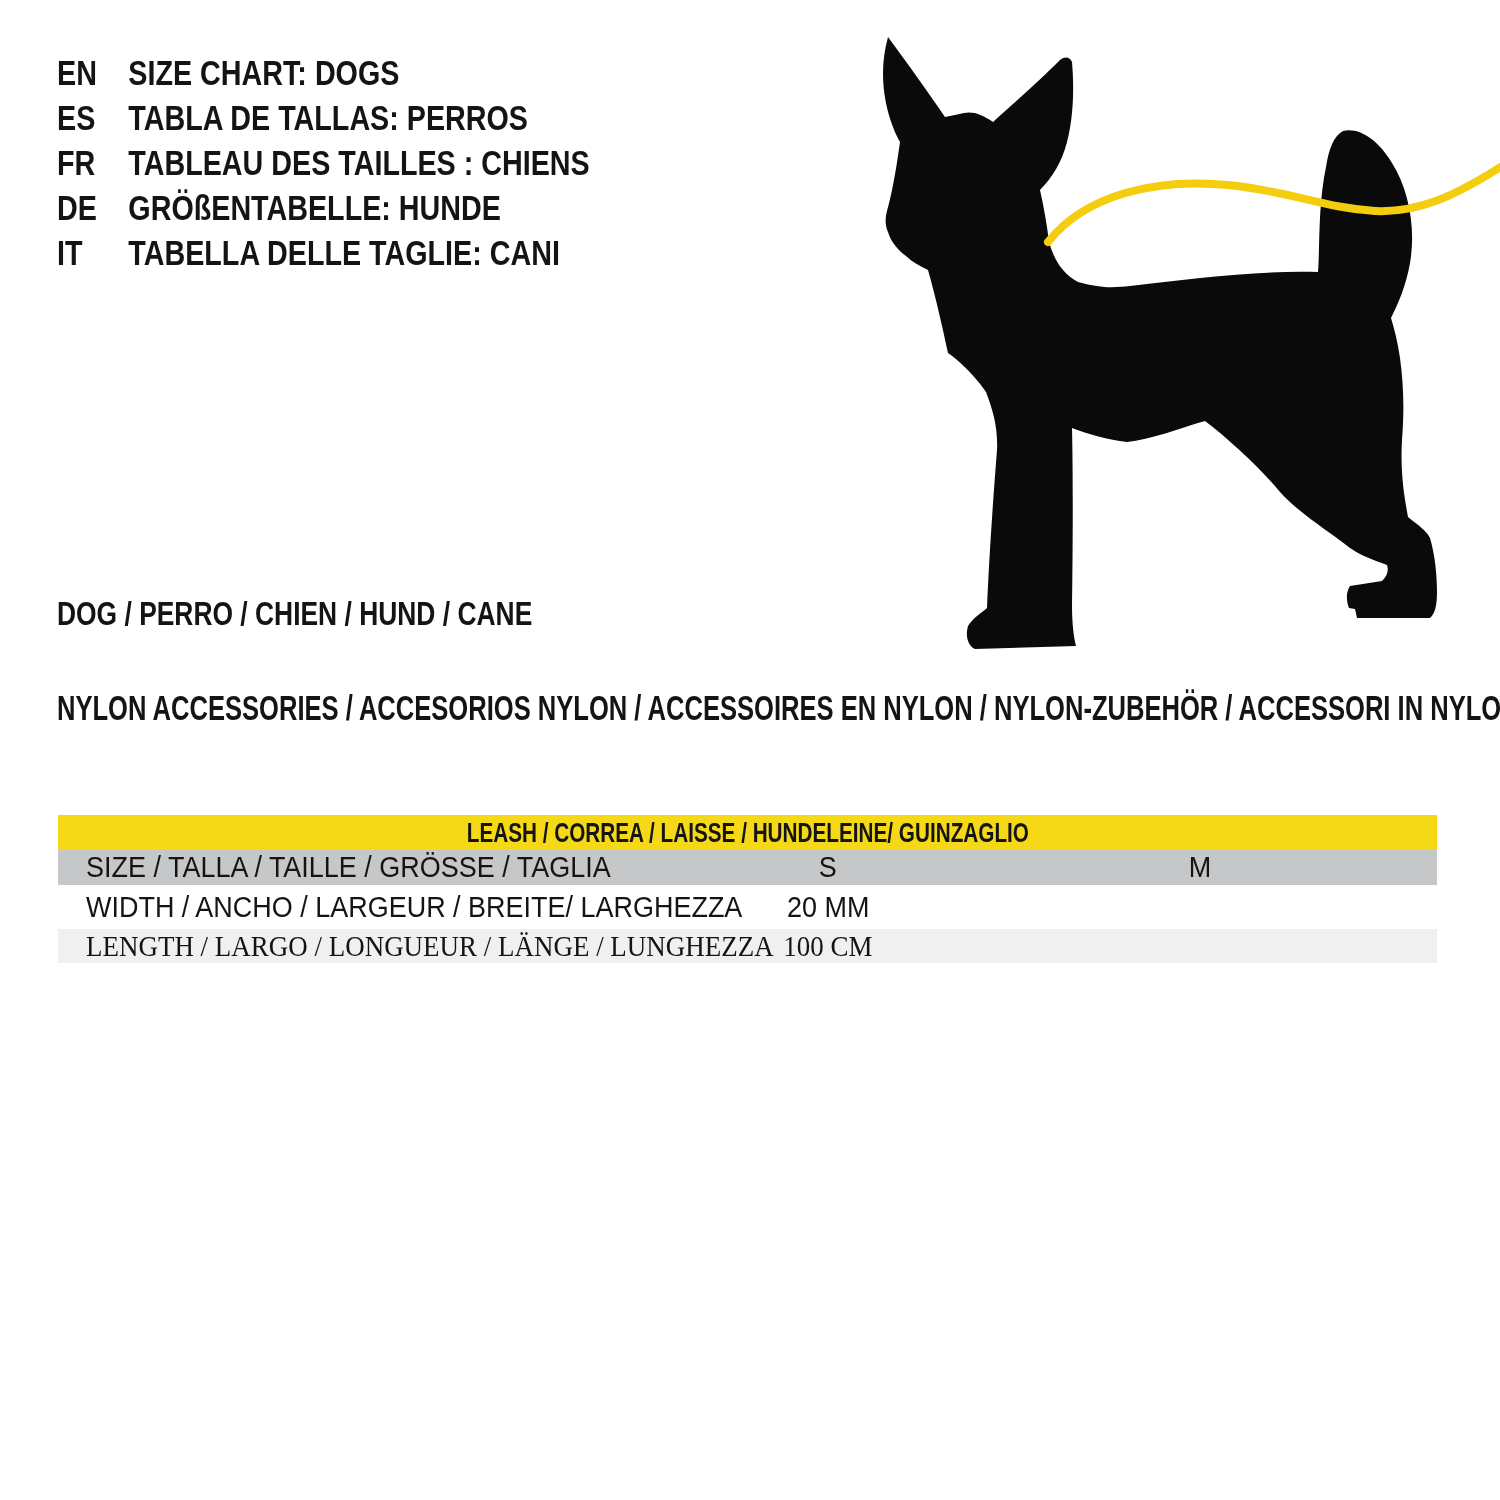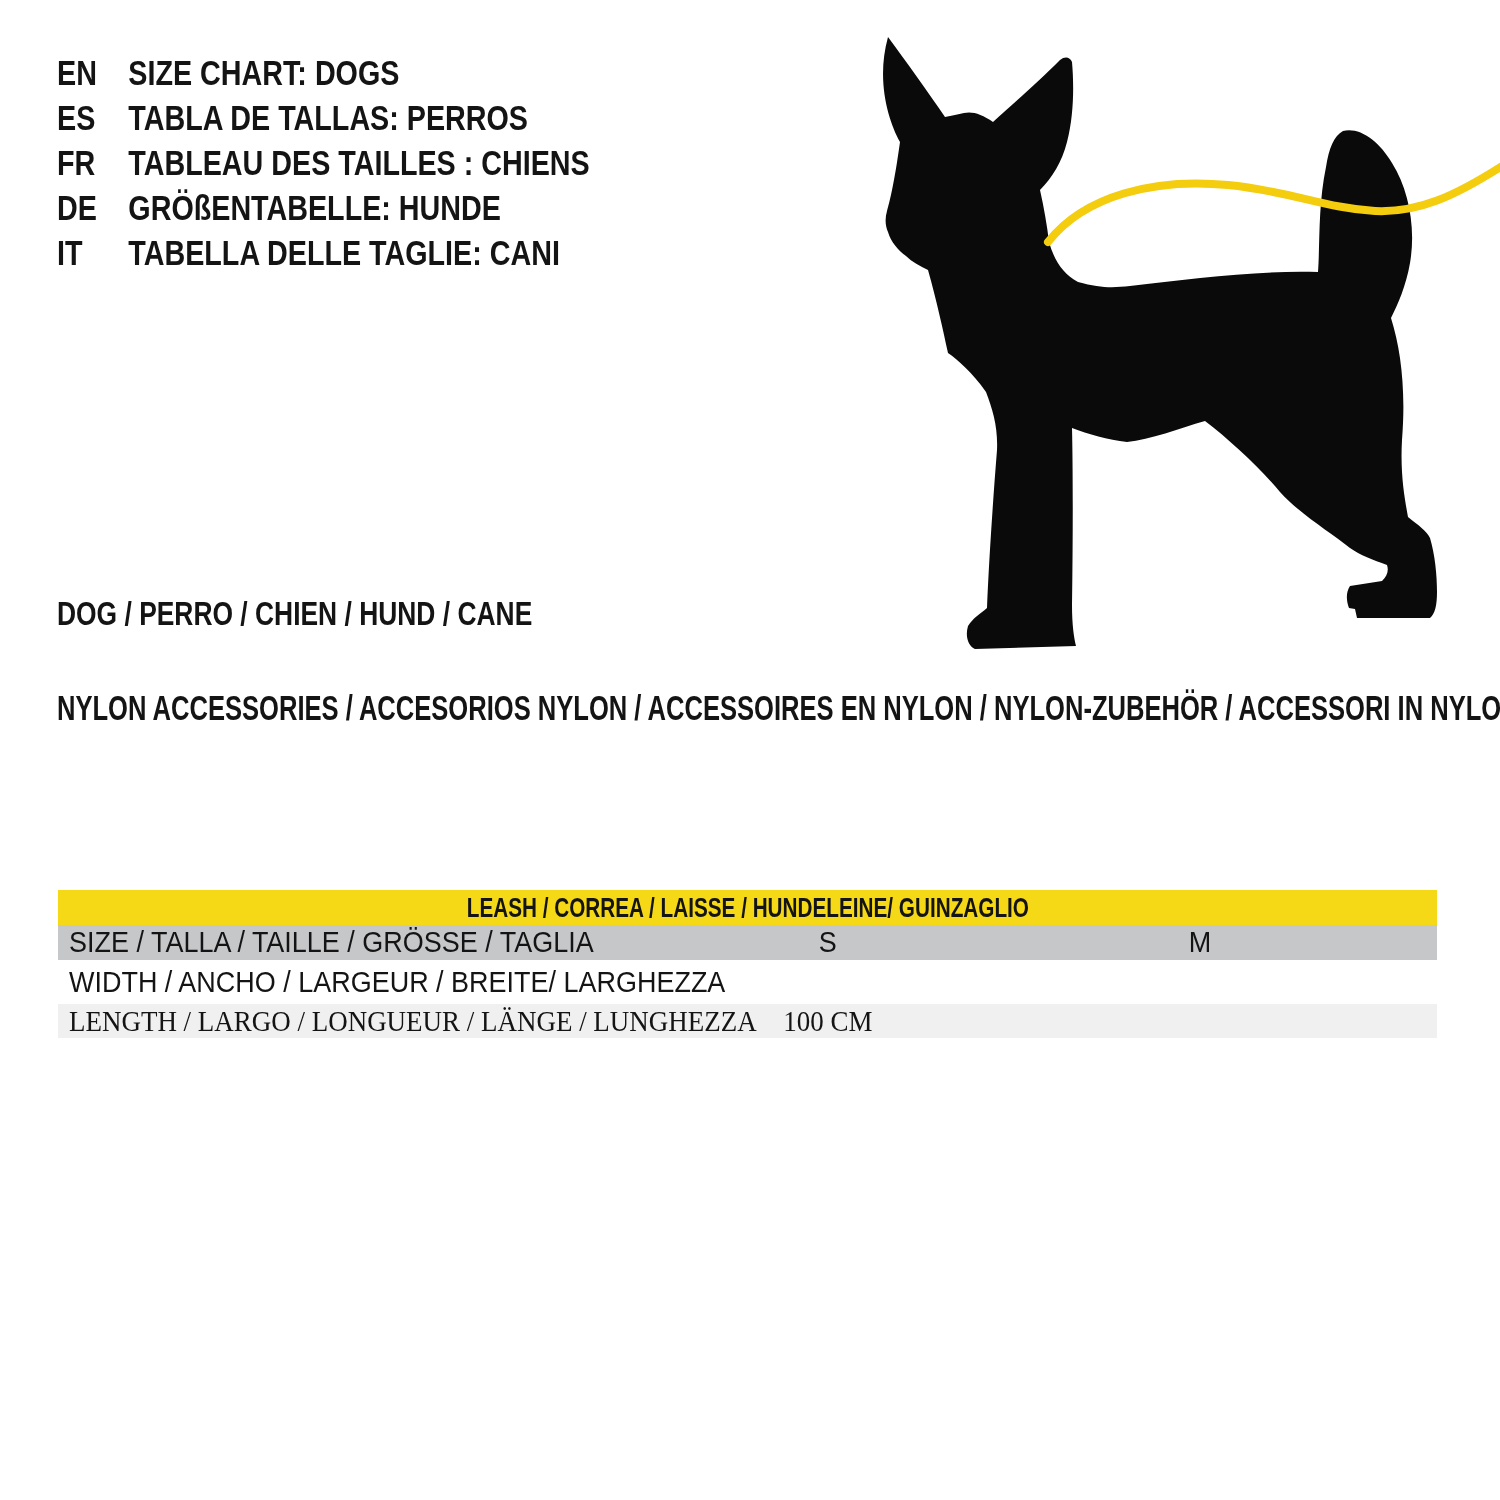--- a/index.html
+++ b/index.html
@@ -39,31 +39,31 @@
   }
 
   
   .category-label{
     position:absolute;left:57px;top:688px;
     font-size:35px;font-weight:bold;white-space:nowrap;
     transform:scaleX(.73);transform-origin:0 0;
   }
 
   
-  .size-table{position:absolute;left:58px;top:890px;width:1379px;font-size:29px;}
+  .size-table{position:absolute;left:58px;top:815px;width:1379px;font-size:29px;}
   .table-header{
     height:35px;line-height:35px;background:var(--accent-yellow);
     text-align:center;font-weight:bold;font-size:28px;
   }
   .table-header .ct{transform:scaleX(.74);transform-origin:center center;}
   .t-row{display:grid;grid-template-columns:585px 370px 375px 49px;align-items:center;}
   .t-row.r1{height:35px;background:var(--row-gray);}
   .t-row.r2{height:44px;background:#ffffff;}
   .t-row.r3{height:34px;background:var(--row-light);font-family:Liberation Serif, serif;}
-  .t-label{padding-left:11px;}
+  .t-label{padding-left:28px;}
   .t-label .ct{transform:scaleX(.93);transform-origin:left center;}
   .t-val{text-align:center;}
   .t-val .ct{transform:scaleX(.93);transform-origin:center center;}
 </style>
 </head>
 <body>
 
 <div class="lang-list">
   <div class="lang-row">
     <span class="lang-code">EN</span>
@@ -149,20 +149,21 @@
     <span class="ct">LEASH / CORREA / LAISSE / HUNDELEINE/ GUINZAGLIO</span>
   </div>
   <div class="t-row r1">
     <div class="t-label"><span class="ct">SIZE / TALLA / TAILLE / GRÖSSE / TAGLIA</span></div>
     <div class="t-val"><span class="ct">S</span></div>
     <div class="t-val"><span class="ct">M</span></div>
     <div></div>
   </div>
   <div class="t-row r2">
     <div class="t-label"><span class="ct">WIDTH / ANCHO / LARGEUR / BREITE/ LARGHEZZA</span></div>
+    <div class="t-val"><span class="ct">20 MM</span></div>
     <div></div>
   </div>
   <div class="t-row r3">
     <div class="t-label"><span class="ct">LENGTH / LARGO / LONGUEUR / LÄNGE / LUNGHEZZA</span></div>
     <div class="t-val"><span class="ct">100 CM</span></div>
     <div></div>
   </div>
 </div>
 
 </body></html>

